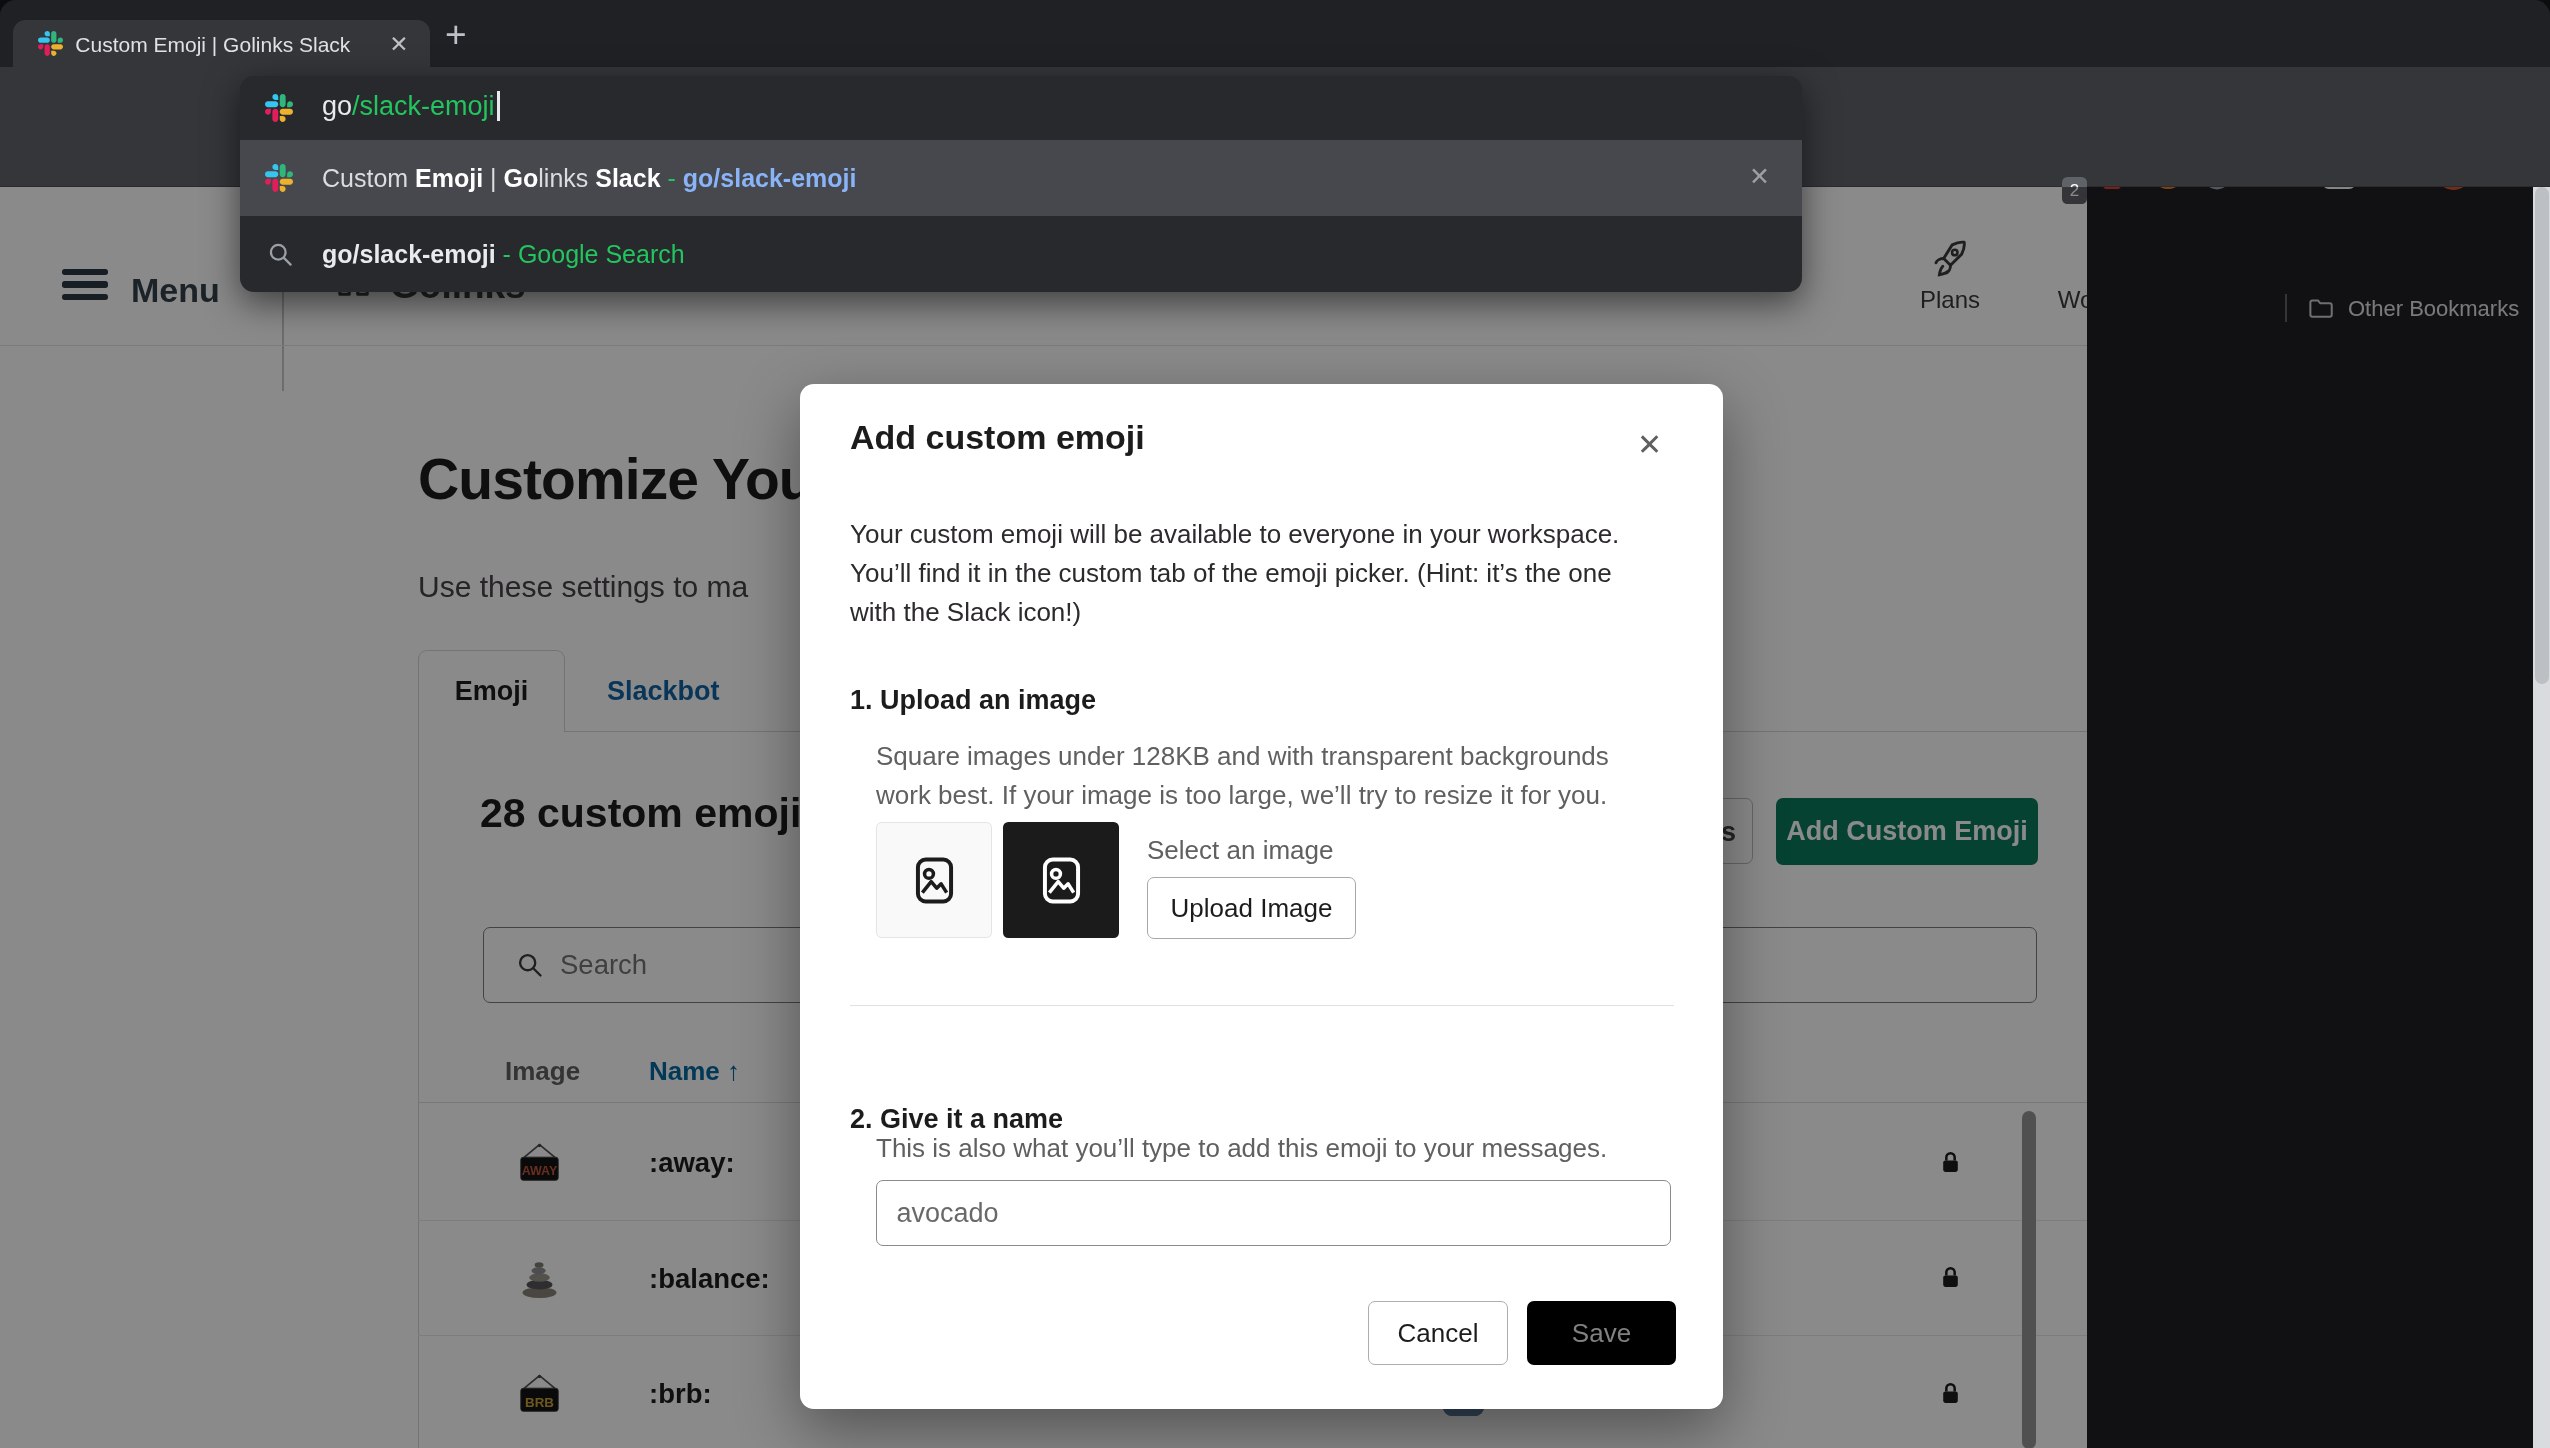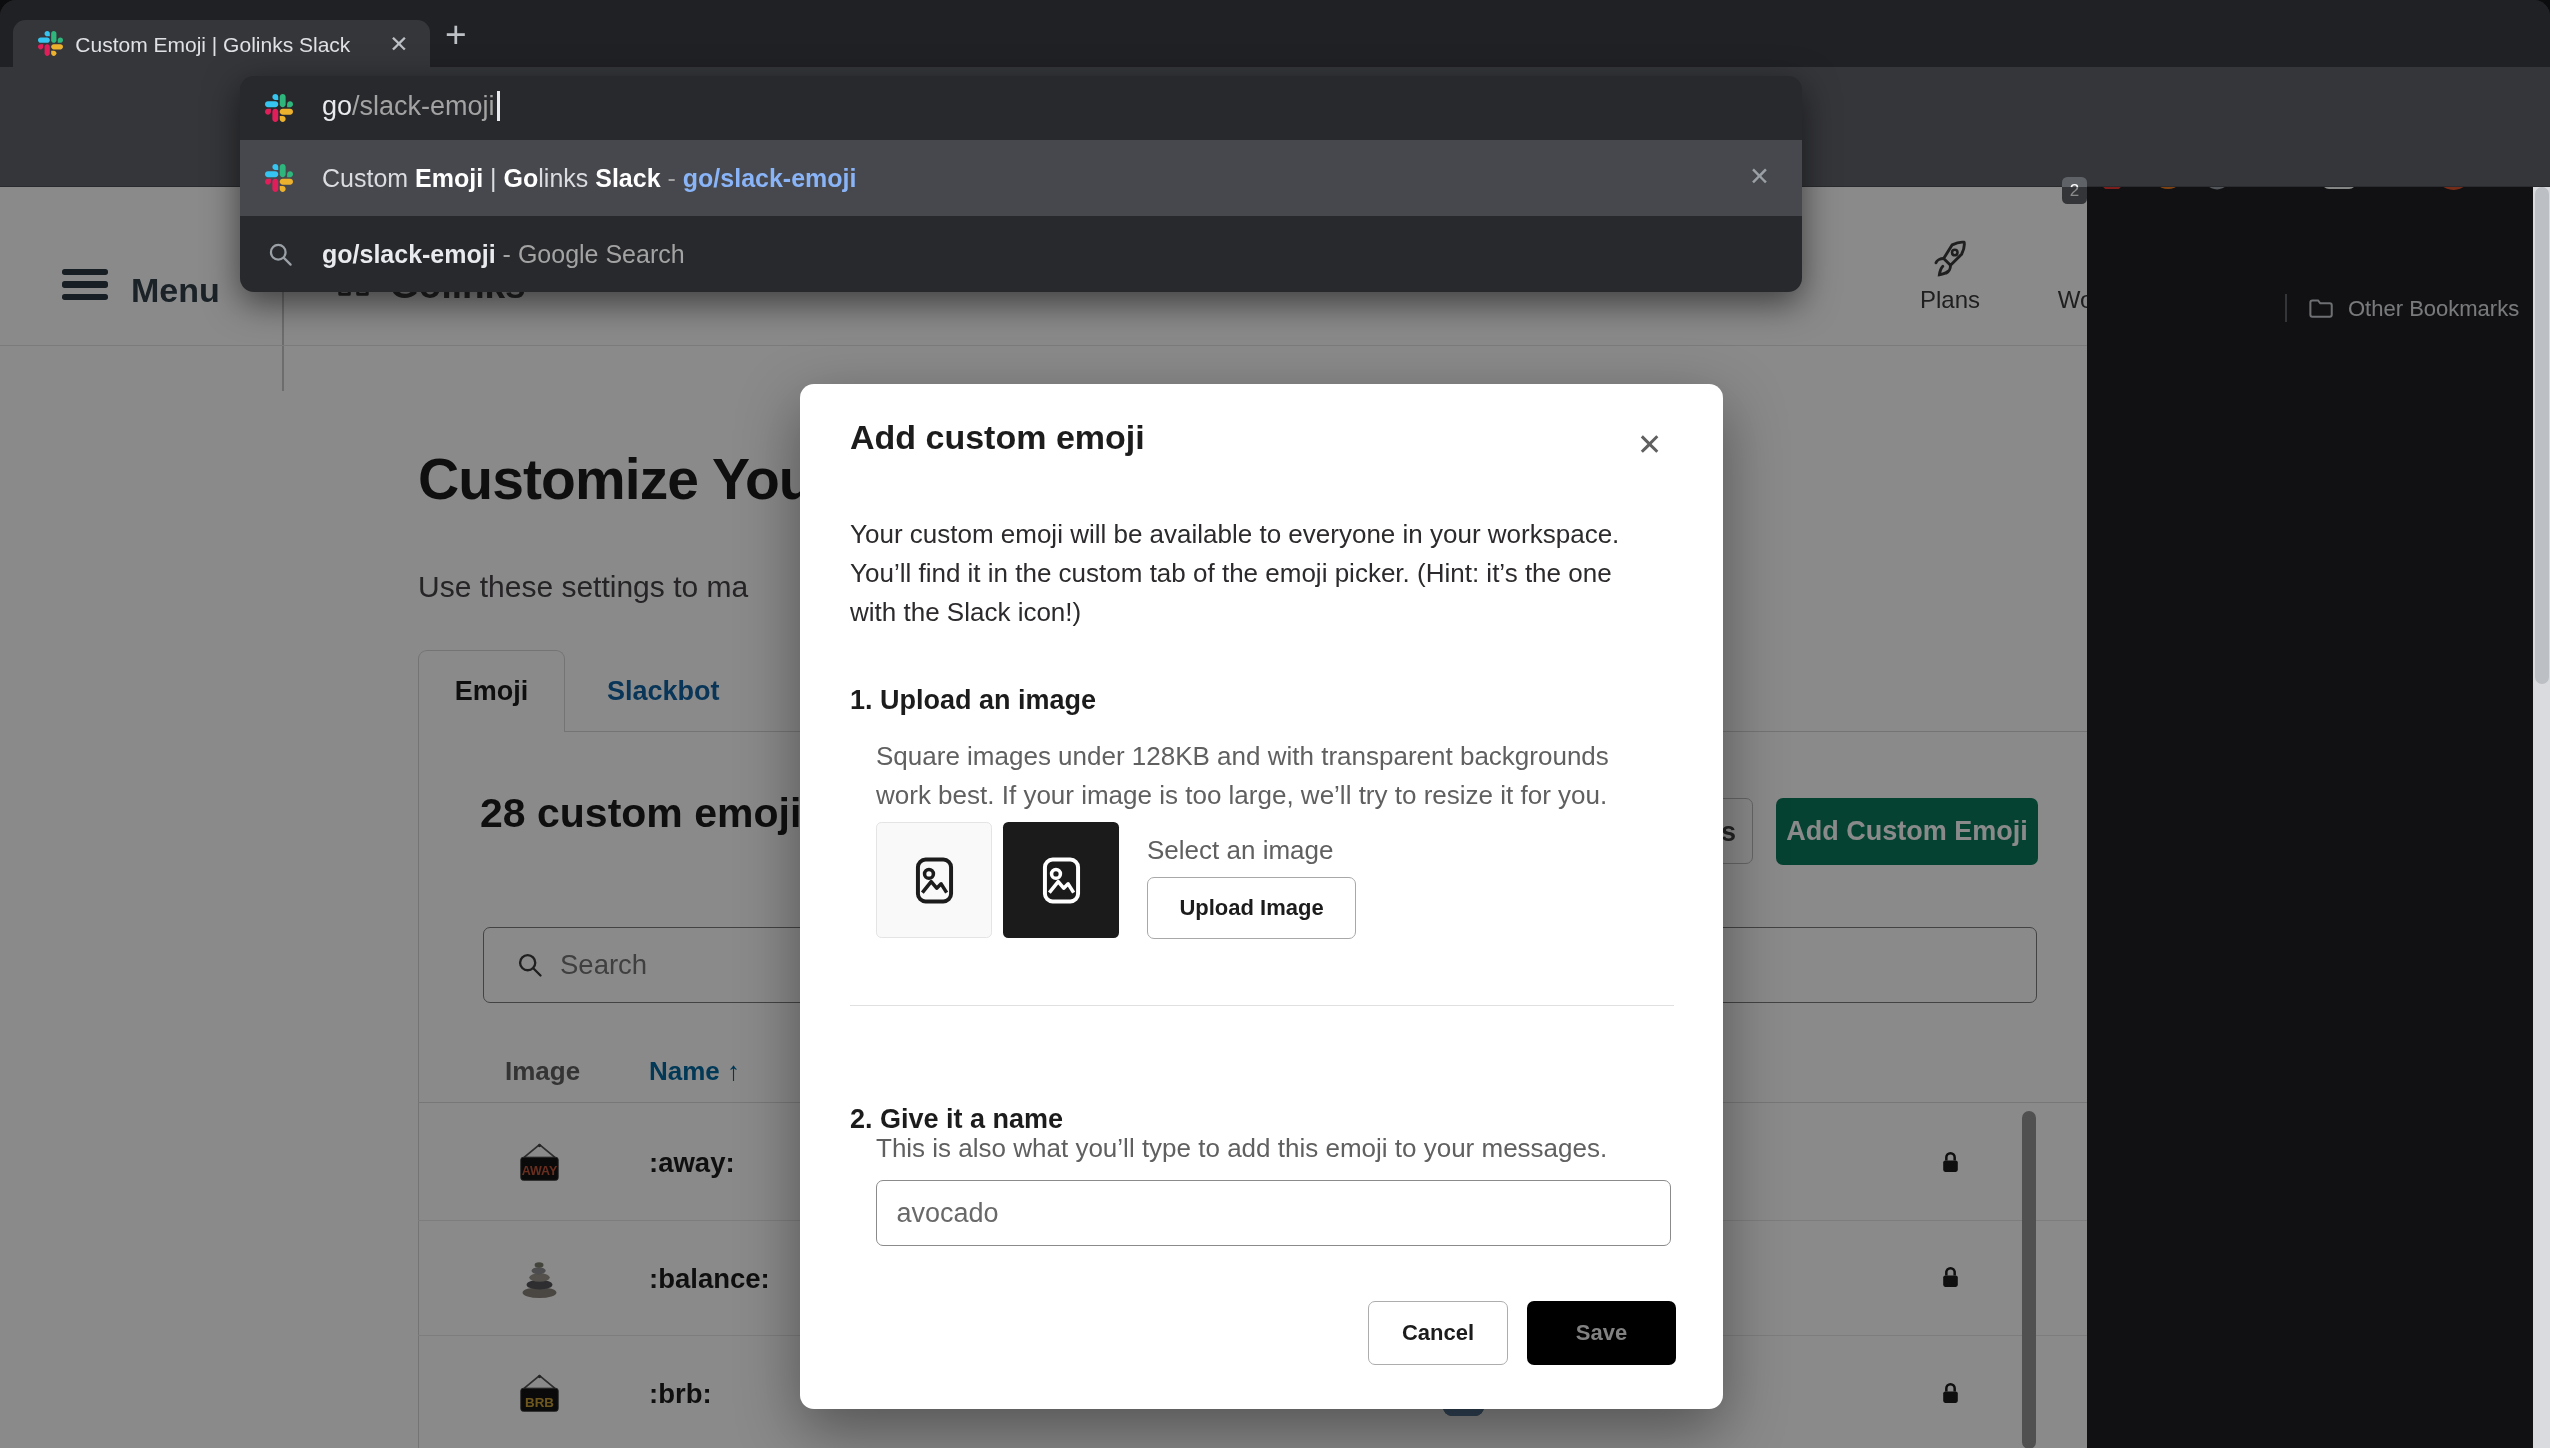--- a/index.html
+++ b/index.html
@@ -25,21 +25,21 @@
   .sq{border-radius:7px;display:flex;align-items:center;justify-content:center;}
 
   
   .popup{left:240px;top:76px;width:1562px;height:216px;background:#28292d;border-radius:14px;
          box-shadow:0 10.6px 35px rgba(0,0,0,.55);overflow:hidden;z-index:60;}
   .addr-row{left:0;top:0;width:1562px;height:64px;}
   .sugg1{left:0;top:64px;width:1562px;height:76px;background:#46484d;}
   .sugg2{left:0;top:140px;width:1562px;height:76px;}
   .sugg-text{font-size:25px;color:#dadce0;white-space:nowrap;}
   .b{font-weight:700;color:#ffffff;}
-  .dim-t{color:#a3a3a3;margin-top:45px;}
+  .dim-t{color:#22c55e;margin-top:45px;}
   .caret{display:inline-block;width:2.7px;height:30px;background:#e8eaed;vertical-align:-6.2px;margin-left:2.7px;}
 
   
   #page{left:0;top:187px;width:2087px;height:1262px;background:#ffffff;overflow:hidden;}
   .hline{background:#dcdcdc;height:0.9px;}
   .vline{background:#d6d6d6;width:0.9px;}
   .sitehead-label{font-size:24px;color:#3a3a3a;text-align:center;}
   .h1{font-size:57px;font-weight:700;color:#1d1c1d;letter-spacing:-0.9px;}
   .sub{font-size:30px;color:#464346;}
   .tabbox{width:147px;height:82px;background:#fff;border:0.9px solid #d6d6d6;border-bottom:none;border-radius:9px 9px 0 0;z-index:2;
@@ -57,21 +57,21 @@
   .modal{left:800px;top:384px;width:923px;height:1025px;background:#fff;border-radius:14px;z-index:50;
          box-shadow:0 21px 62px rgba(0,0,0,.4);}
   .m-title{font-size:34px;font-weight:800;color:#1d1c1d;}
   .m-close{font-size:30px;color:#616061;}
   .m-body{font-size:26px;line-height:39px;color:#2c2a2c;}
   .m-h3{font-size:27px;font-weight:800;color:#1d1c1d;}
   .m-gray{font-size:26px;line-height:39px;color:#616061;}
   .upbox{width:116px;height:116px;border-radius:5.3px;display:flex;align-items:center;justify-content:center;}
   .upbox.light{background:#f9f9f9;border:0.9px solid #e4e4e4;color:#1d1c1d;}
   .upbox.dark{background:#1b1b1b;color:#ffffff;}
-  .btn{border-radius:7px;font-size:22px;font-weight:700;display:flex;align-items:center;justify-content:center;}
+  .btn{border-radius:7px;font-size:26px;font-weight:400;display:flex;align-items:center;justify-content:center;}
   .btn.white{background:#fff;border:0.9px solid #adadad;color:#1d1c1d;}
   .btn.disabled{background:#000000;color:#818181;}
   .m-input{width:795px;height:66px;border:1.8px solid #8b8b8b;border-radius:7px;font-size:27px;color:#696969;
            padding:0 19.5px;font-family:"Liberation Sans",sans-serif;background:#fff;outline:none;}
 
   
   .scroll-outer{left:2533px;top:187px;width:18px;height:1262px;background:#d9dbde;z-index:40;}
   .scroll-outer-thumb{left:1.8px;top:0;width:14px;height:497px;background:#bcbfc3;border-radius:7px;}
   .scroll-inner{left:2022px;top:924px;width:14px;height:338px;background:#949494;border-radius:7px;}
 

